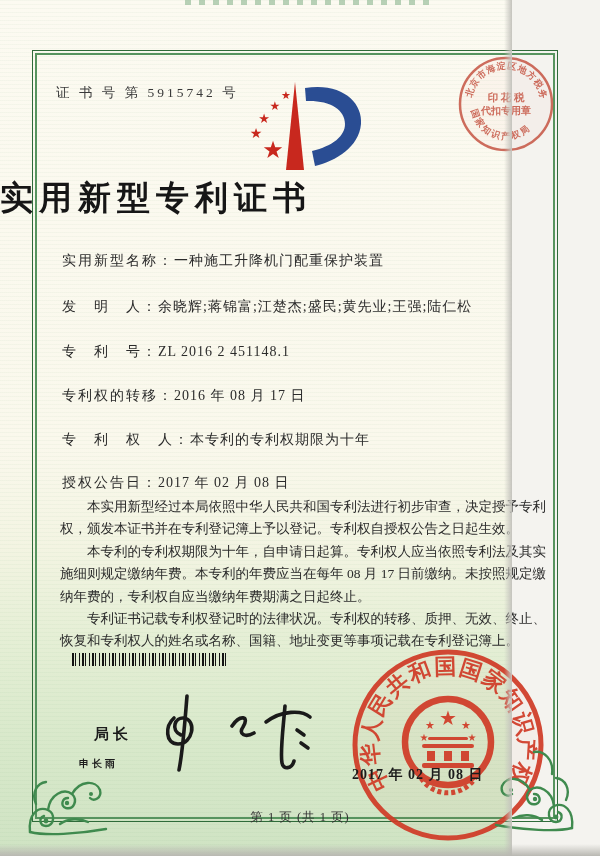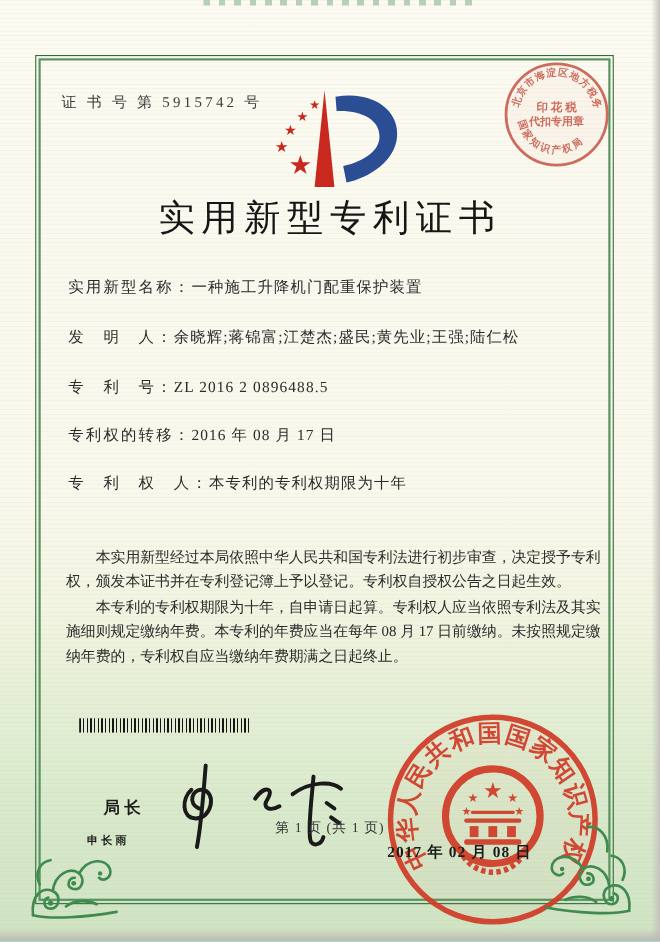--- a/index.html
+++ b/index.html
@@ -1,21 +1,21 @@
 <!DOCTYPE html>
 <html><head>
 <meta charset="utf-8">
 <style>
   html,body{margin:0;padding:0;}
   body{
     width:600px;height:856px;overflow:hidden;
     font-family:"Liberation Serif","DejaVu Serif",serif;
     background:#f4f3ef;
   }
-  .scan{position:relative;width:600px;height:856px;background:#5eead4;}
+  .scan{position:relative;width:512px;height:856px;background:#eab308;}
   
   .paper-bg{
     position:absolute;inset:0;
     background:linear-gradient(180deg,#fcfaf1 0%,#faf8ec 52%,#f3f4e2 64%,#e6efd6 74%,#d9e9cb 86%,#cfe3c3 100%);
   }
   .paper-bg::after{
     content:"";position:absolute;inset:0;
     background:repeating-linear-gradient(180deg,rgba(110,170,120,0.12) 0 1px,rgba(110,170,120,0) 1px 4px);
     opacity:.45;
   }
@@ -27,22 +27,22 @@
     background:repeating-linear-gradient(90deg,#7fae85 0 6px,rgba(255,255,255,0) 6px 14px);opacity:.55;}
   
   .frame-outer{position:absolute;left:32px;top:50px;width:524px;height:770px;
     border:1px solid #2f6b3a;}
   .frame-inner{position:absolute;inset:2px;border:2px solid #57945f;}
   
   .cert-no{position:absolute;left:56px;top:84px;font-size:13.5px;letter-spacing:3px;color:#3a3a3a;}
   
   .logo{position:absolute;left:237px;top:80px;width:130px;height:98px;}
   
-  .title{position:absolute;left:0;top:176px;width:600px;text-align:center;
-    font-size:33px;font-weight:normal;letter-spacing:6px;color:#161616;}
+  .title{position:absolute;left:0;top:176px;width:600px;text-align:left;
+    font-size:33px;font-weight:bold;letter-spacing:6px;color:#161616;}
   
   .row{position:absolute;left:62px;width:480px;font-size:14px;color:#2b2b2b;letter-spacing:1px;white-space:nowrap;}
   .row .lab{letter-spacing:2px;}
   .r1{top:252px}.r2{top:298px}.r3{top:343px}.r4{top:387px}.r5{top:431px}.r6{top:474px}
   
   .body-text{position:absolute;left:60px;top:496px;width:486px;font-size:13.5px;
     line-height:22.4px;color:#2b2b2b;text-align:justify;font-style:normal;}
   .body-text p{margin:0;text-indent:2em;}
   
   .barcode{position:absolute;left:72px;top:653px;width:157px;height:13px;
@@ -53,21 +53,21 @@
   .role-name{position:absolute;left:79px;top:757px;font-size:10px;letter-spacing:3px;color:#1d1d1d;
     font-family:Liberation Serif, serif;font-weight:bold;}
   .signature{position:absolute;left:160px;top:690px;width:160px;height:92px;}
   
   .seal{position:absolute;left:348px;top:645px;width:200px;height:200px;opacity:.92;}
   .seal-date{position:absolute;left:352px;top:766px;width:160px;font-size:14px;font-weight:bold;
     color:#1b1b1b;letter-spacing:1px;white-space:nowrap;}
   
   .tax-stamp{position:absolute;left:455px;top:53px;width:102px;height:102px;opacity:.88;}
   
-  .page-footer{position:absolute;left:0;top:744px;width:600px;text-align:center;
+  .page-footer{position:absolute;left:0;top:809px;width:600px;text-align:center;
     font-size:12.5px;color:#333;letter-spacing:1px;}
   
   .orn{position:absolute;width:96px;height:106px;}
   .orn-bl{left:20px;top:732px;}
   .orn-br{left:486px;top:728px;transform:scaleX(-1);}
   svg text{font-family:"Liberation Serif","DejaVu Serif",serif;}
 </style>
 </head>
 <body>
 
@@ -110,27 +110,29 @@
       </text>
       <text x="51" y="48" font-size="10.5" fill="#c75948" font-weight="bold" text-anchor="middle">印 花 税</text>
       <text x="51" y="61" font-size="10" fill="#c75948" font-weight="bold" text-anchor="middle">代扣专用章</text>
     </svg>
   </div>
 
   <div class="title">实用新型专利证书</div>
 
   <div class="row r1"><span class="lab">实用新型名称：</span><span>一种施工升降机门配重保护装置</span></div>
   <div class="row r2"><span class="lab">发　明　人：</span><span>余晓辉;蒋锦富;江楚杰;盛民;黄先业;王强;陆仁松</span></div>
-  <div class="row r3"><span class="lab">专　利　号：</span><span>ZL 2016 2 0896488.5</span></div>
+  <div class="row r3"><span class="lab">专　利　号：</span><span>ZL 2016 2 451148.1</span></div>
   <div class="row r4"><span class="lab">专利权的转移：</span><span>2016 年 08 月 17 日</span></div>
   <div class="row r5"><span class="lab">专　利　权　人：</span><span>本专利的专利权期限为十年</span></div>
+  <div class="row r6"><span class="lab">授权公告日：</span><span>2017 年 02 月 08 日</span></div>
 
   <div class="body-text">
     <p>本实用新型经过本局依照中华人民共和国专利法进行初步审查，决定授予专利权，颁发本证书并在专利登记簿上予以登记。专利权自授权公告之日起生效。</p>
     <p>本专利的专利权期限为十年，自申请日起算。专利权人应当依照专利法及其实施细则规定缴纳年费。本专利的年费应当在每年 08 月 17 日前缴纳。未按照规定缴纳年费的，专利权自应当缴纳年费期满之日起终止。</p>
+    <p>专利证书记载专利权登记时的法律状况。专利权的转移、质押、无效、终止、恢复和专利权人的姓名或名称、国籍、地址变更等事项记载在专利登记簿上。</p>
   </div>
 
   <div class="barcode"></div>
 
   <div class="role">局长</div>
   <div class="role-name">申长雨</div>
   <div class="signature">
     <svg width="160" height="92" viewBox="0 0 160 92">
       <g fill="none" stroke="#1a1a1a" stroke-width="3.6" stroke-linecap="round">
         <path d="M14,28 C5,36 5,54 18,54 C33,54 37,30 24,28 C15,27 10,40 21,45"></path>

